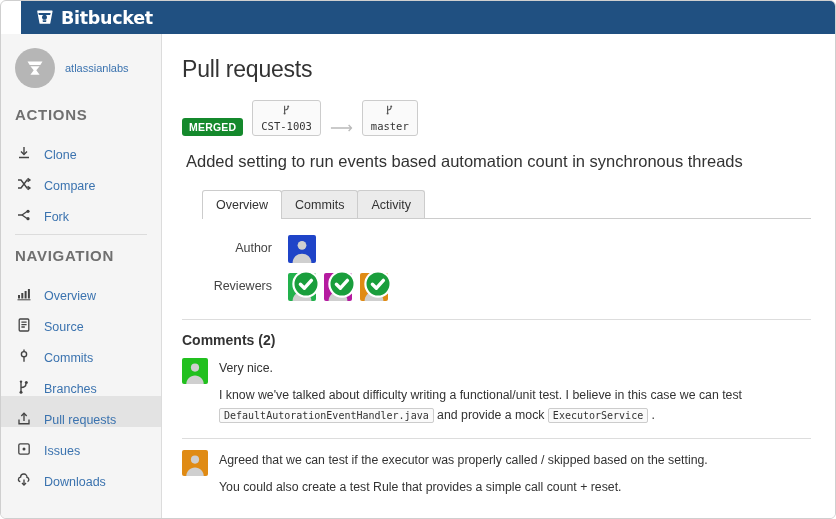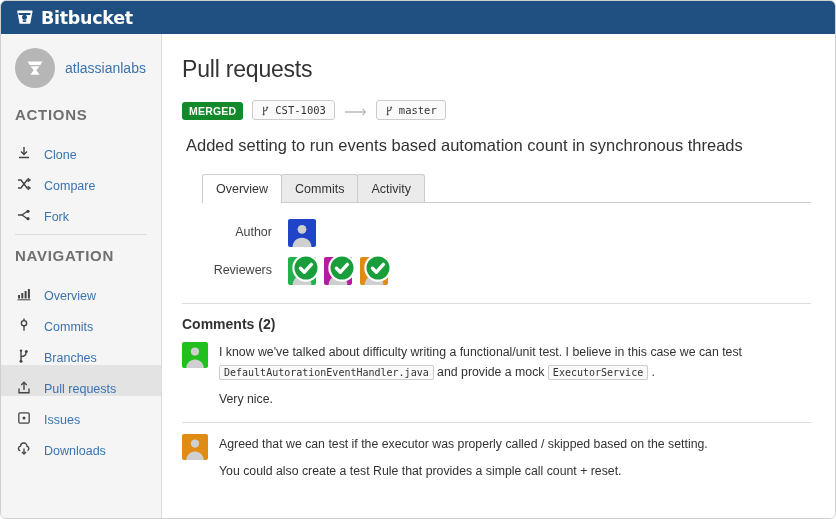--- a/index.html
+++ b/index.html
@@ -18,20 +18,21 @@
     overflow: hidden;
   }
 
   
   .topbar {
     height: 33px;
     background: #205081;
     display: flex;
     align-items: center;
     padding-left: 14px;
+    margin-left: 20px;
   }
   .logo-wrap { display: flex; align-items: center; gap: 7px; }
   .bucket-icon { width: 19px; height: 19px; display: block; }
   .brand-text {
     color: #ffffff;
     font-size: 17.5px;
     font-weight: bold;
     letter-spacing: -0.3px;
     font-family: "DejaVu Sans", sans-serif;
   }
@@ -55,21 +56,21 @@
     margin-bottom: 18px;
   }
   .repo-avatar {
     width: 40px; height: 40px;
     border-radius: 50%;
     background: #b6b6b6;
     display: flex; align-items: center; justify-content: center;
     flex: 0 0 40px;
   }
   .repo-name {
-    font-size: 14px;
+    font-size: 11px;
     color: #3b73af;
   }
   .section-label {
     font-size: 15px;
     font-weight: bold;
     color: #6f6f6f;
     letter-spacing: 0.7px;
     padding: 0 14px;
     margin-bottom: 8px;
   }
@@ -129,20 +130,21 @@
     align-items: center;
     gap: 5px;
     border: 1px solid #cccccc;
     border-radius: 3px;
     background: #fafafa;
     padding: 3px 8px;
     font-family: "DejaVu Sans Mono", monospace;
     font-size: 10.5px;
     color: #333;
     cursor: pointer;
+    flex-direction: column;
   }
   .branch-arrow { color: #bbbbbb; font-size: 16px; line-height: 1; }
 
   .pr-title {
     font-size: 16.5px;
     color: #333333;
     font-weight: normal;
     margin: 0 0 18px 4px;
   }
 
@@ -324,20 +326,29 @@
               <rect x="5.3" y="7" width="2" height="5.5" fill="#444"></rect>
               <rect x="8.6" y="5" width="2" height="7.5" fill="#444"></rect>
               <rect x="11.9" y="3" width="2" height="9.5" fill="#444"></rect>
               <rect x="1.5" y="13.3" width="13" height="1" fill="#444"></rect>
             </svg>
           </span>
           <span class="nav-label">Overview</span>
         </li>
         <li class="nav-item">
           <span class="nav-icon">
+            <svg width="16" height="16" viewBox="0 0 16 16" fill="none" stroke="#444" stroke-width="1.3">
+              <rect x="3.2" y="2" width="9.6" height="12" rx="1"></rect>
+              <path d="M5.4 5.2h5.2M5.4 7.6h5.2M5.4 10h3.4"></path>
+            </svg>
+          </span>
+          <span class="nav-label">Source</span>
+        </li>
+        <li class="nav-item">
+          <span class="nav-icon">
             <svg width="16" height="16" viewBox="0 0 16 16" fill="none" stroke="#444" stroke-width="1.4">
               <circle cx="8" cy="6.2" r="2.6"></circle>
                 <path d="M8 8.8v5"></path>
                 <path d="M8 3.6V1.6"></path>
             </svg>
           </span>
           <span class="nav-label">Commits</span>
         </li>
         <li class="nav-item">
           <span class="nav-icon">
@@ -484,24 +495,24 @@
       <div class="comment">
         <span class="comment-avatar">
           <svg viewBox="0 0 26 26">
             <rect width="26" height="26" rx="2" fill="#22c01f"></rect>
             <circle cx="13" cy="9.6" r="4.1" fill="#cfcfcf"></circle>
             <path d="M4.3 26c0-5 3.9-8.6 8.7-8.6s8.7 3.6 8.7 8.6z" fill="#cfcfcf"></path>
           </svg>
         </span>
         <div class="comment-body">
           <p class="comment-p">
-            <span>I know we've talked about difficulty writing a functional/unit test. I believe in this case we can test </span><code class="inline">DefaultAutorationEventHandler.java</code><span> and provide a mock </span><code class="inline">ExecutorService</code><span> .</span>
+            <span>Very nice.</span>
           </p>
           <p class="comment-p">
-            <span>Very nice.</span>
+            <span>I know we've talked about difficulty writing a functional/unit test. I believe in this case we can test </span><code class="inline">DefaultAutorationEventHandler.java</code><span> and provide a mock </span><code class="inline">ExecutorService</code><span> .</span>
           </p>
         </div>
       </div>
 
       <div class="comment-sep"></div>
 
       <div class="comment">
         <span class="comment-avatar">
           <svg viewBox="0 0 26 26">
             <rect width="26" height="26" rx="2" fill="#e08b14"></rect>

